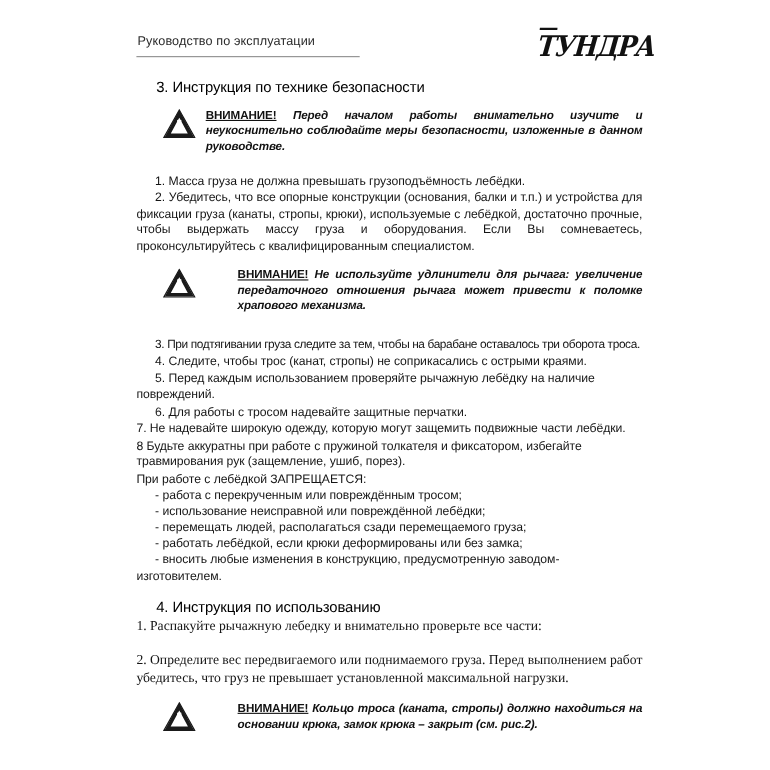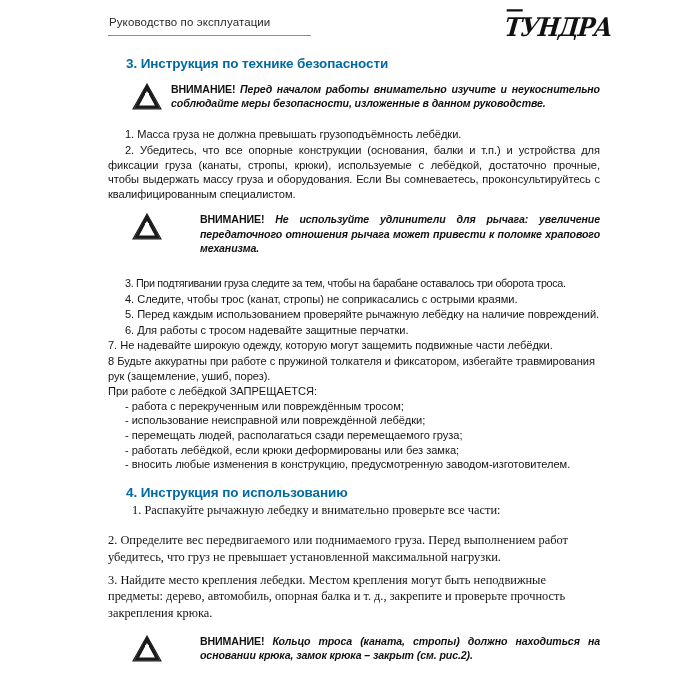--- a/index.html
+++ b/index.html
@@ -15,21 +15,21 @@
     font-family: "Liberation Sans", sans-serif;
     color: #1a1a1a;
     -webkit-font-smoothing: antialiased;
   }
 
   .page {
     position: relative;
     width: 700px;
     height: 700px;
     box-sizing: border-box;
-    padding: 0;
+    padding: 16px;
   }
 
   
   .page-header {
     position: relative;
     height: 46px;
   }
   .header-title {
     position: absolute;
     left: 109px;
@@ -69,22 +69,22 @@
 
   
   .content {
     position: relative;
     padding: 0 100px 0 108px;
   }
 
   h2.section-title {
     margin: 10px 0 0 18px;
     font-size: 13.5px;
-    font-weight: 700;
-    color: #0369a1;
+    font-weight: 400;
+    color: #000000;
     letter-spacing: -0.1px;
   }
   h2.section-title.sec4 {
     margin-top: 13px;
   }
 
   
   .warning {
     display: flex;
     align-items: flex-start;
@@ -103,20 +103,21 @@
     font-style: italic;
     font-weight: 600;
     color: #111111;
     text-align: justify;
     letter-spacing: -0.1px;
     flex: 1 1 auto;
   }
   .warn-text .warn-label {
     font-style: normal;
     font-weight: 700;
+    text-decoration: underline;
   }
   .warning.w3 { margin-left: 24px; gap: 38px; }
 
   
   .para {
     font-size: 11.1px;
     line-height: 14.6px;
     color: #151515;
     margin: 0;
     letter-spacing: -0.05px;
@@ -139,21 +140,21 @@
     font-size: 12.4px;
     line-height: 16.4px;
     color: #141414;
     margin: 0;
   }
   .para-serif + .para-serif { margin-top: 0px; }
   .gap-line { height: 7px; }
 
   .sec4-body { margin-top: 2px; }
   .sec4-body .blk { margin-top: 7px; }
-  .sec4-body .blk:first-child { margin-top: 0; margin-left: 24px; }
+  .sec4-body .blk:first-child { margin-top: 0; }
 
   .spacer-8 { height: 8px; }
   .spacer-12 { height: 12px; }
 </style>
 </head>
 <body>
 
 <div class="page">
 
   <div class="page-header">
@@ -220,23 +221,20 @@
     <div class="sec4-body">
       <div class="blk">
         <p class="para-serif">1. Распакуйте рычажную лебедку и внимательно проверьте все части:</p>
         <div class="gap-line"></div>
       </div>
 
       <div class="blk">
         <p class="para-serif">2. Определите вес передвигаемого или поднимаемого груза. Перед выполнением работ убедитесь, что груз не превышает установленной максимальной нагрузки.</p>
       </div>
 
-      <div class="blk">
-        <p class="para-serif">3. Найдите место крепления лебедки. Местом крепления могут быть неподвижные предметы: дерево, автомобиль, опорная балка и т. д., закрепите и проверьте прочность закрепления крюка.</p>
-      </div>
     </div>
 
     <div class="warning w3" style="margin-top:13px;">
       <svg class="warn-icon" viewBox="0 0 60 54">
         <polygon points="30,2 58,52 2,52" fill="none" stroke="#1a1a1a" stroke-width="2.2"></polygon>
         <polygon points="30,9 51,48 9,48" fill="none" stroke="#1a1a1a" stroke-width="6.5"></polygon>
         <rect x="26.5" y="20" width="7" height="15" fill="#ffffff"></rect>
         <polygon points="26.5,20 33.5,20 32.6,33 27.4,33" fill="#ffffff"></polygon>
         <circle cx="30" cy="40" r="3.6" fill="#ffffff"></circle>
       </svg>

